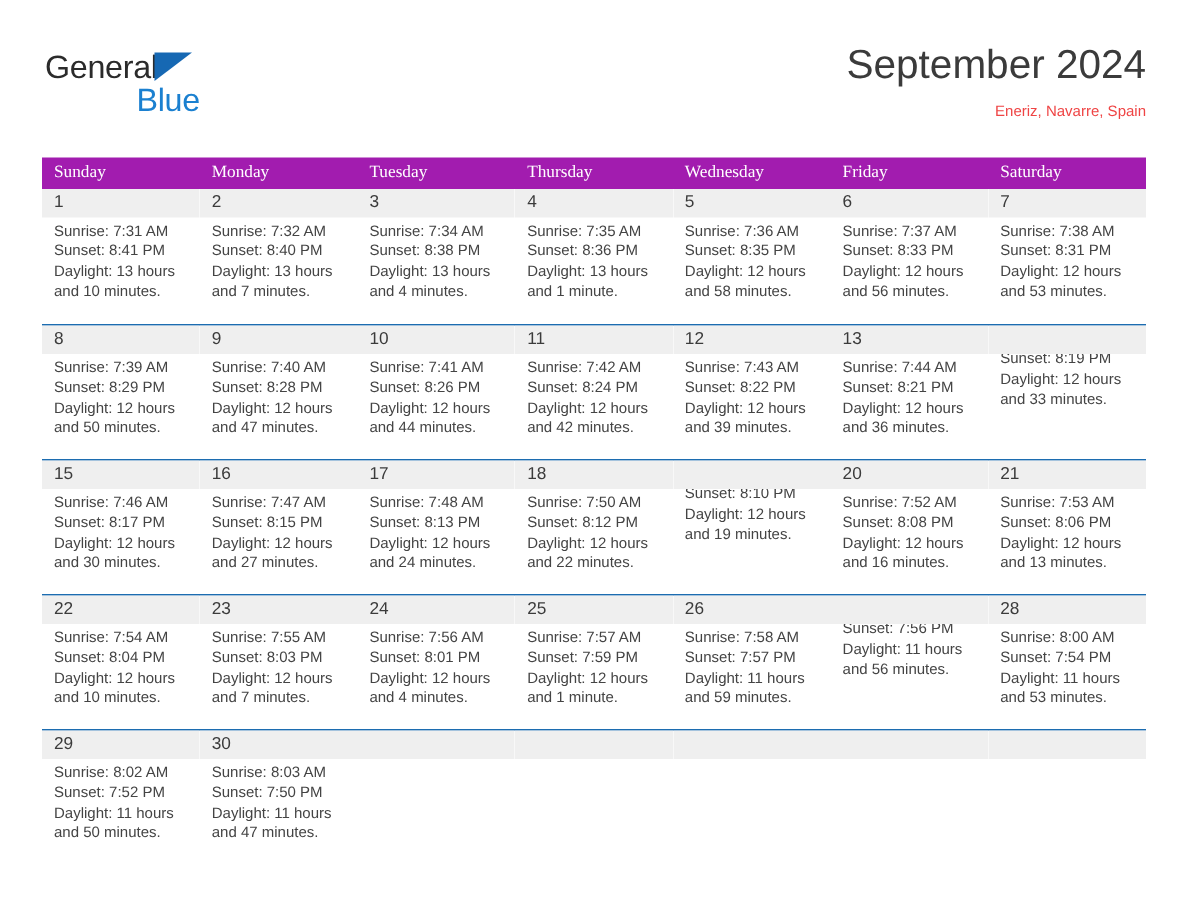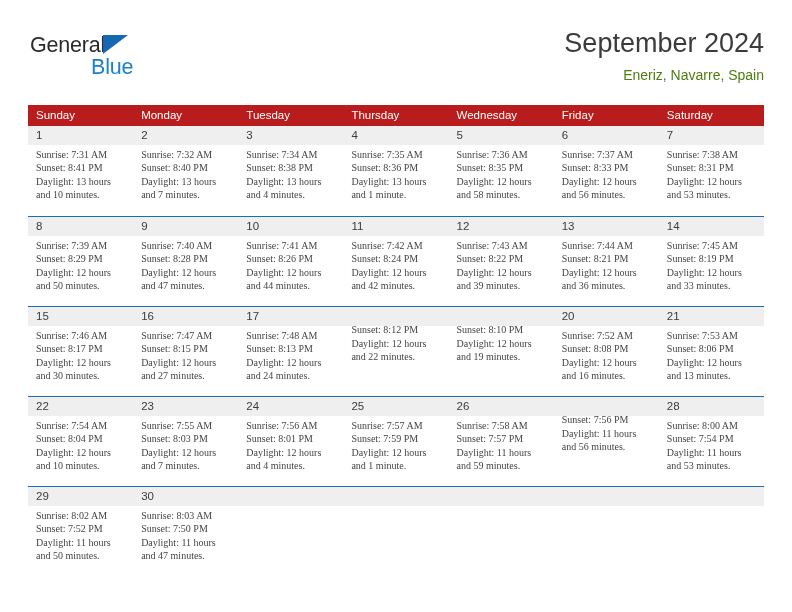--- a/index.html
+++ b/index.html
@@ -71,39 +71,40 @@
     margin-left: 27px;
   }
   .title-main {
     font-size: 27px;
     color: #3b3b3b;
     line-height: 34px;
     font-weight: normal;
     white-space: nowrap;
   }
   .title-sub {
-    font-size: 14px;
-    color: #4d7c0f;
+    font-size: 10px;
+    color: #ef4444;
     line-height: 22px;
     margin-top: 4px;
     white-space: nowrap;
   }
 
   
   .calendar {
     position: absolute;
     left: 28px;
     top: 105px;
     width: 736px;
   }
 
   .cal-head {
     display: flex;
-    background: #b91c1c;
+    background: #a21caf;
     height: 21px;
+    font-family: Liberation Serif, serif;
   }
   .cal-head .hcell {
     flex: 1 1 0;
     color: #ffffff;
     font-size: 11.5px;
     line-height: 21px;
     padding-left: 8px;
     white-space: nowrap;
     overflow: hidden;
   }
@@ -135,21 +136,20 @@
   .daynum {
     position: relative;
     font-size: 11.5px;
     line-height: 19px;
     color: #3b3b3b;
     padding-left: 8px;
   }
 
   .details {
     padding: 3px 6px 0 8px;
-    font-family: Liberation Serif, serif;
   }
   .details div {
     font-size: 10px;
     line-height: 13.3px;
     color: #444444;
     white-space: nowrap;
   }
 </style>
 </head>
 <body>
@@ -315,21 +315,20 @@
               <div class="daynum">13</div>
               <div class="details">
                 <div>Sunrise: 7:44 AM</div>
                 <div>Sunset: 8:21 PM</div>
                 <div>Daylight: 12 hours</div>
                 <div>and 36 minutes.</div>
               </div>
             </div>
             <div class="daycell">
               <div class="daynum-band"></div>
-              <div class="daynum">14</div>
               <div class="details">
                 <div>Sunrise: 7:45 AM</div>
                 <div>Sunset: 8:19 PM</div>
                 <div>Daylight: 12 hours</div>
                 <div>and 33 minutes.</div>
               </div>
             </div>
           </div>
         </div>
         <div class="week">
@@ -359,20 +358,21 @@
               <div class="daynum">17</div>
               <div class="details">
                 <div>Sunrise: 7:48 AM</div>
                 <div>Sunset: 8:13 PM</div>
                 <div>Daylight: 12 hours</div>
                 <div>and 24 minutes.</div>
               </div>
             </div>
             <div class="daycell">
               <div class="daynum-band"></div>
+              <div class="daynum">18</div>
               <div class="details">
                 <div>Sunrise: 7:50 AM</div>
                 <div>Sunset: 8:12 PM</div>
                 <div>Daylight: 12 hours</div>
                 <div>and 22 minutes.</div>
               </div>
             </div>
             <div class="daycell">
               <div class="daynum-band"></div>
               <div class="details">

